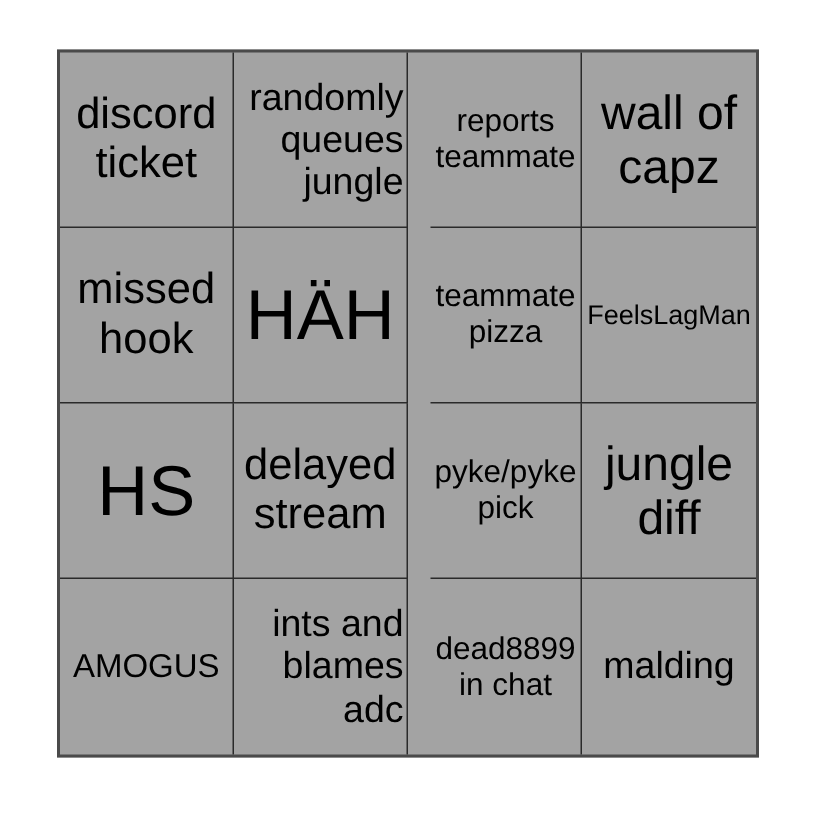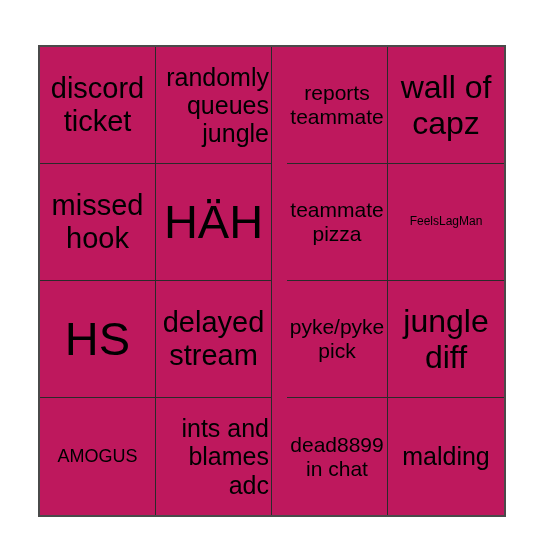--- a/index.html
+++ b/index.html
@@ -10,26 +10,26 @@
     width: 544px;
     height: 544px;
     background: #ffffff;
     font-family: "Liberation Sans", sans-serif;
     overflow: hidden;
   }
 
   #bingo-card {
     position: absolute;
     left: 38px;
-    top: 45px;
+    top: 33px;
     width: 468px;
     height: 472px;
     box-sizing: border-box;
     border: 2px solid #4a4a4a;
-    background: #be185d;
+    background: #a3a3a3;
     display: grid;
     grid-template-columns: repeat(4, 1fr);
     grid-template-rows: repeat(4, 1fr);
   }
 
   .bingo-row {
     display: contents;
   }
 
   .bingo-cell {
@@ -50,22 +50,22 @@
   
   .bingo-cell.col-last { border-right: none; }
   .bingo-cell.row-last { border-bottom: none; }
 
   
   .fs-xxl { font-size: 47px; }
   .fs-xl  { font-size: 32px; }
   .fs-lg  { font-size: 29px; }
   .fs-md  { font-size: 25px; text-align: right; }
   .fs-sm  { font-size: 21px; margin-left: 15px; }
-  .fs-xs  { font-size: 18px; }
-  .fs-xxs { font-size: 12px; }
+  .fs-xs  { font-size: 22px; }
+  .fs-xxs { font-size: 18px; }
 </style>
 </head>
 <body>
 
 <div id="bingo-card">
 
   <div class="bingo-row">
     <div class="bingo-cell fs-lg">discord ticket</div>
     <div class="bingo-cell fs-md">randomly queues jungle</div>
     <div class="bingo-cell fs-sm">reports teammate</div>

